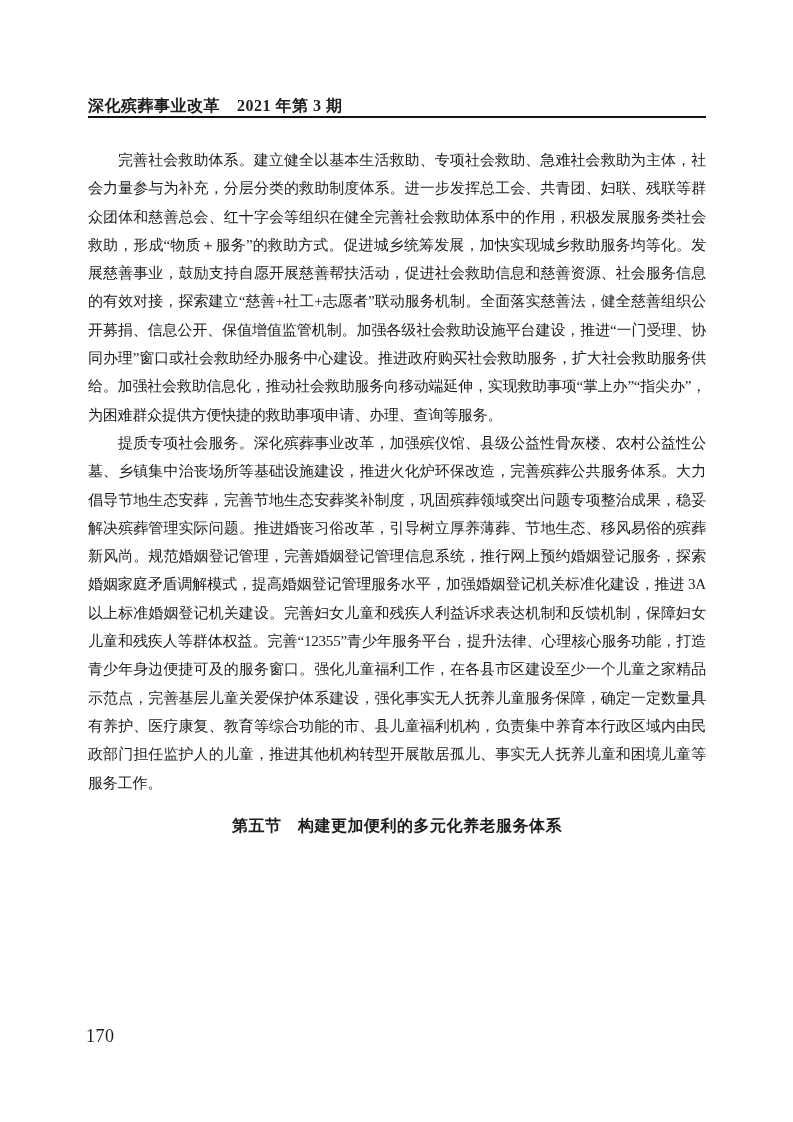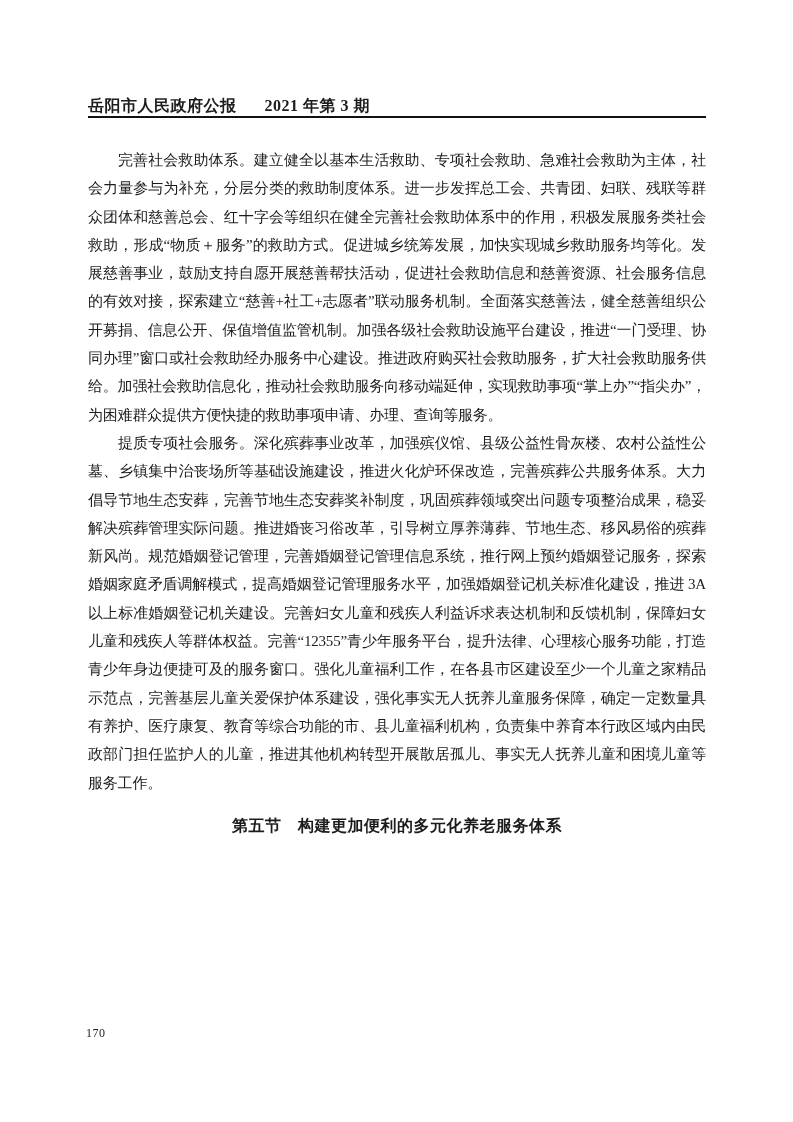--- a/index.html
+++ b/index.html
@@ -20,21 +20,21 @@
     position: absolute;
     left: 88px;
     top: 96px;
     width: 618px;
     font-size: 16px;
     font-weight: bold;
     letter-spacing: 0.5px;
     white-space: nowrap;
   }
   .header .issue {
-    margin-left: 28px;
+    margin-left: 17px;
   }
   .header-rule {
     position: absolute;
     left: 88px;
     top: 116px;
     width: 618px;
     height: 2px;
     background: #111111;
   }
   .content {
@@ -57,31 +57,31 @@
     text-align: center;
     letter-spacing: 0.5px;
     margin: 15px 0 20px 0;
     line-height: 28.3px;
     text-indent: 0;
   }
   .page-number {
     position: absolute;
     left: 86px;
     top: 1026px;
-    font-size: 12px;
+    font-size: 18px;
     letter-spacing: 0.5px;
   }
 </style>
 </head>
 <body>
 
 <div class="page">
 
   <div class="header">
-    <span class="title">岳阳市人民政府公报</span><span class="issue">2021 年第 3 期</span>
+    <span class="title">深化殡葬事业改革</span><span class="issue">2021 年第 3 期</span>
   </div>
 
   <div class="header-rule"></div>
 
   <div class="content">
     <p>完善社会救助体系。建立健全以基本生活救助、专项社会救助、急难社会救助为主体，社会力量参与为补充，分层分类的救助制度体系。进一步发挥总工会、共青团、妇联、残联等群众团体和慈善总会、红十字会等组织在健全完善社会救助体系中的作用，积极发展服务类社会救助，形成“物质＋服务”的救助方式。促进城乡统筹发展，加快实现城乡救助服务均等化。发展慈善事业，鼓励支持自愿开展慈善帮扶活动，促进社会救助信息和慈善资源、社会服务信息的有效对接，探索建立“慈善+社工+志愿者”联动服务机制。全面落实慈善法，健全慈善组织公开募捐、信息公开、保值增值监管机制。加强各级社会救助设施平台建设，推进“一门受理、协同办理”窗口或社会救助经办服务中心建设。推进政府购买社会救助服务，扩大社会救助服务供给。加强社会救助信息化，推动社会救助服务向移动端延伸，实现救助事项“掌上办”“指尖办”，为困难群众提供方便快捷的救助事项申请、办理、查询等服务。</p>
     <p>提质专项社会服务。深化殡葬事业改革，加强殡仪馆、县级公益性骨灰楼、农村公益性公墓、乡镇集中治丧场所等基础设施建设，推进火化炉环保改造，完善殡葬公共服务体系。大力倡导节地生态安葬，完善节地生态安葬奖补制度，巩固殡葬领域突出问题专项整治成果，稳妥解决殡葬管理实际问题。推进婚丧习俗改革，引导树立厚养薄葬、节地生态、移风易俗的殡葬新风尚。规范婚姻登记管理，完善婚姻登记管理信息系统，推行网上预约婚姻登记服务，探索婚姻家庭矛盾调解模式，提高婚姻登记管理服务水平，加强婚姻登记机关标准化建设，推进 3A 以上标准婚姻登记机关建设。完善妇女儿童和残疾人利益诉求表达机制和反馈机制，保障妇女儿童和残疾人等群体权益。完善“12355”青少年服务平台，提升法律、心理核心服务功能，打造青少年身边便捷可及的服务窗口。强化儿童福利工作，在各县市区建设至少一个儿童之家精品示范点，完善基层儿童关爱保护体系建设，强化事实无人抚养儿童服务保障，确定一定数量具有养护、医疗康复、教育等综合功能的市、县儿童福利机构，负责集中养育本行政区域内由民政部门担任监护人的儿童，推进其他机构转型开展散居孤儿、事实无人抚养儿童和困境儿童等服务工作。</p>
     <h2 class="section-heading">第五节　构建更加便利的多元化养老服务体系</h2>
   </div>
 

